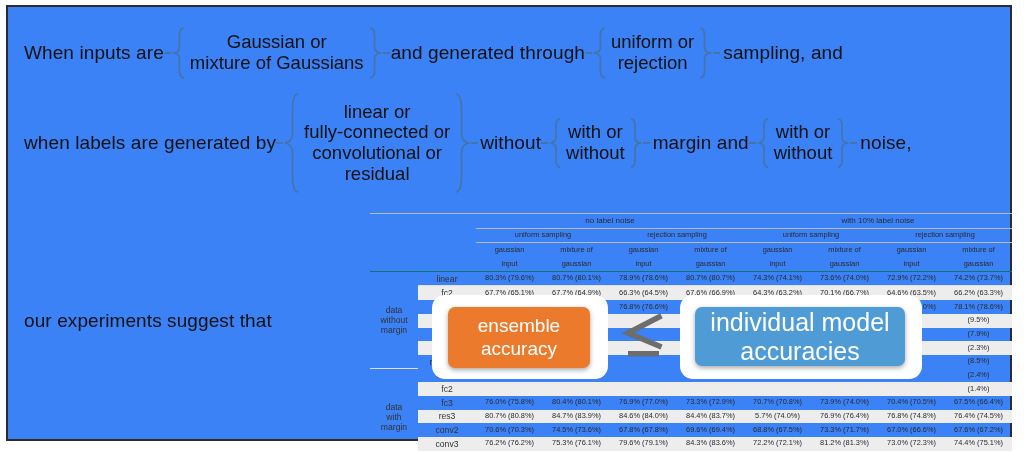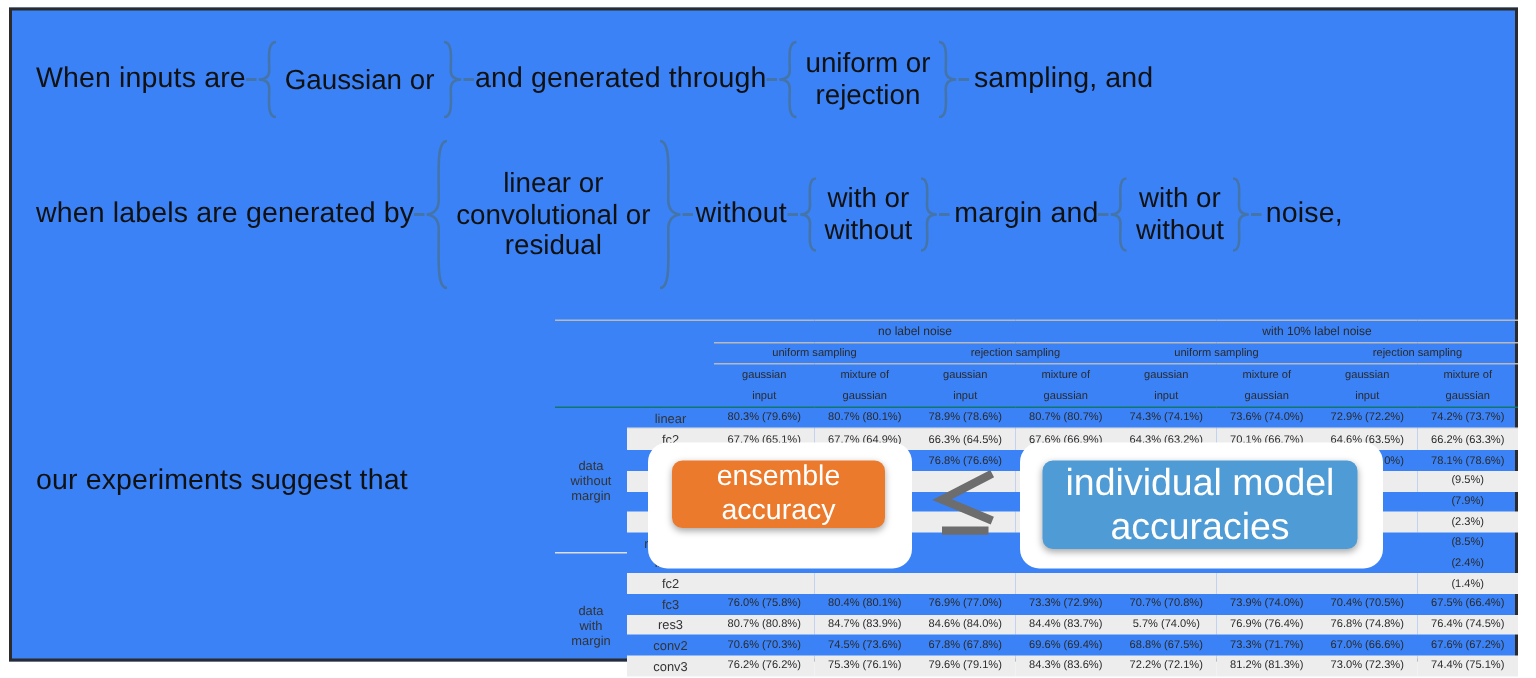--- a/index.html
+++ b/index.html
@@ -36,21 +36,21 @@
   .val{width:67px;}
   tr.zebra{background:#ededed;}
   tr.rowline td{border-bottom:1px solid #dedede;}
   .spanline{border-bottom:1px solid #b9b9b9;}
 
   
   .callout{position:absolute;border-radius:7px;display:flex;flex-direction:column;
            align-items:center;justify-content:center;color:#fff;text-align:center;
            box-shadow:0 2px 5px rgba(0,0,0,.35);line-height:1.16;}
   .callout span{display:block;}
-  .callout-orange{left:440px;top:300px;width:142px;height:45px;background:#ec7a2d;font-size:19px;}
+  .callout-orange{left:440px;top:300px;width:142px;height:61px;background:#ec7a2d;font-size:19px;}
   .callout-blue{left:687px;top:300px;width:210px;height:59px;background:#4e9bd5;font-size:25px;}
 
   .white-plate{position:absolute;background:#fff;border-radius:13px;}
   .plate-a{left:424px;top:288px;width:176px;height:84px;}
   .plate-b{left:672px;top:288px;width:242px;height:84px;}
 
   .leq{position:absolute;left:613px;top:306px;width:44px;height:46px;}
 </style>
 </head>
 <body>
@@ -61,20 +61,21 @@
     <span class="plain">When inputs are</span>
     <span class="stem"></span>
     <span class="group">
       <span class="brace">
         <svg width="14" height="52" viewBox="0 0 14 52">
             <path d="M13 1 C7 1 8.5 12 8.5 20 C8.5 24 6 26 1.5 26 C6 26 8.5 28 8.5 32 C8.5 40 7 51 13 51" fill="none" stroke="#4574a8" stroke-width="1.7"></path>
           </svg>
       </span>
       <span class="opts">
         <div>Gaussian or</div>
+        <div>mixture of Gaussians</div>
       </span>
       <span class="brace">
         <svg width="14" height="52" viewBox="0 0 14 52">
             <path d="M1 1 C7 1 5.5 12 5.5 20 C5.5 24 8 26 12.5 26 C8 26 5.5 28 5.5 32 C5.5 40 7 51 1 51" fill="none" stroke="#4574a8" stroke-width="1.7"></path>
           </svg>
       </span>
     </span>
     <span class="stem"></span>
     <span class="plain" style="margin-left:1px;">and generated through</span>
     <span class="stem"></span>
@@ -102,20 +103,21 @@
     <span class="plain">when labels are generated by</span>
     <span class="stem"></span>
     <span class="group">
       <span class="brace">
         <svg width="16" height="100" viewBox="0 0 16 100">
             <path d="M15 1 C8 1 9.5 20 9.5 40 C9.5 47 6 49.5 1.5 50 C6 50.5 9.5 53 9.5 60 C9.5 80 8 99 15 99" fill="none" stroke="#4574a8" stroke-width="1.7"></path>
           </svg>
       </span>
       <span class="opts">
         <div>linear or</div>
+        <div>fully-connected or</div>
         <div>convolutional or</div>
         <div>residual</div>
       </span>
       <span class="brace">
         <svg width="16" height="100" viewBox="0 0 16 100">
             <path d="M1 1 C8 1 6.5 20 6.5 40 C6.5 47 10 49.5 14.5 50 C10 50.5 6.5 53 6.5 60 C6.5 80 8 99 1 99" fill="none" stroke="#4574a8" stroke-width="1.7"></path>
           </svg>
       </span>
     </span>
     <span class="stem"></span>

